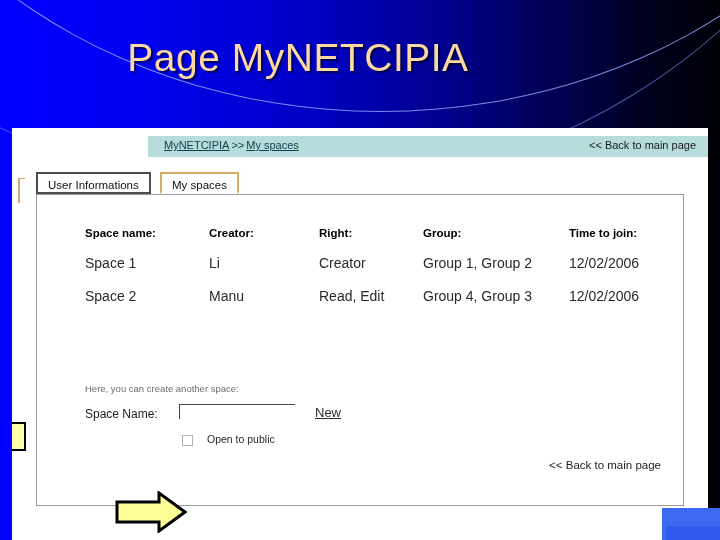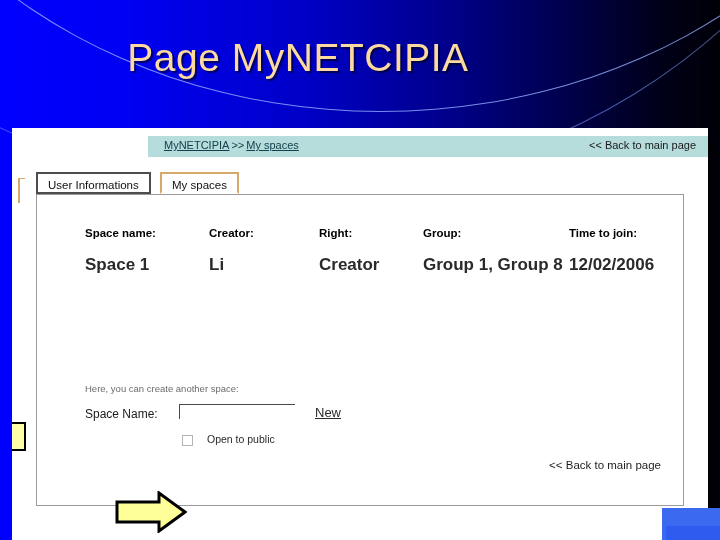--- a/index.html
+++ b/index.html
@@ -197,22 +197,22 @@
   #spaces-table th {
     text-align: left;
     font-weight: bold;
     font-size: 11.5px;
     color: #000000;
     padding: 0 0 16px 0;
     white-space: nowrap;
   }
   #spaces-table td {
     text-align: left;
-    font-weight: bold;
-    font-size: 17px;
+    font-weight: normal;
+    font-size: 14px;
     color: #2a2a2a;
     padding: 0 0 17px 0;
     white-space: nowrap;
   }
   .col-space  { width: 124px; }
   .col-creator{ width: 110px; }
   .col-right  { width: 104px; }
   .col-group  { width: 146px; }
   .col-time   { width: 96px; margin-top: 44px; }
 
@@ -355,21 +355,28 @@
             <th class="col-right">Right:</th>
             <th class="col-group">Group:</th>
             <th class="col-time">Time to join:</th>
           </tr>
         </thead>
         <tbody>
           <tr>
             <td>Space 1</td>
             <td>Li</td>
             <td>Creator</td>
-            <td>Group 1, Group 8</td>
+            <td>Group 1, Group 2</td>
+            <td>12/02/2006</td>
+          </tr>
+          <tr>
+            <td>Space 2</td>
+            <td>Manu</td>
+            <td>Read, Edit</td>
+            <td>Group 4, Group 3</td>
             <td>12/02/2006</td>
           </tr>
         </tbody>
       </table>
 
       <div id="create-hint">Here, you can create another space:</div>
       <div id="space-name-label">Space Name:</div>
       <input id="space-name-input" type="text" value="" style="">
       <div id="new-link">New</div>
 

